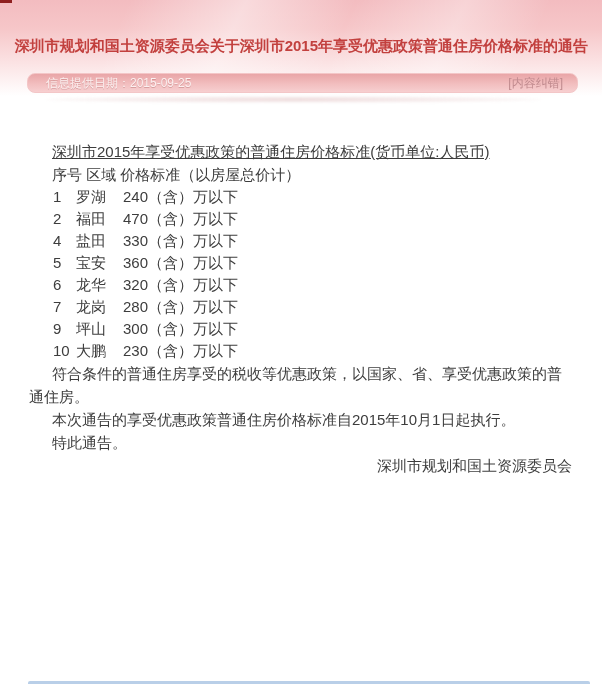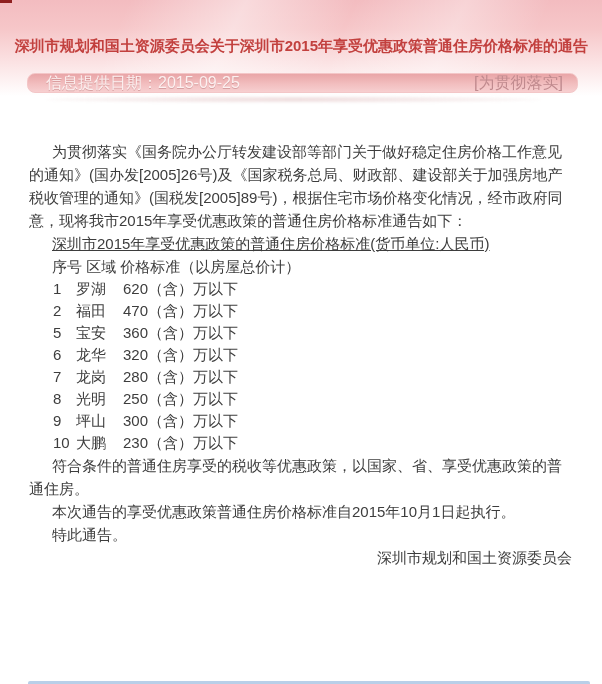--- a/index.html
+++ b/index.html
@@ -39,21 +39,21 @@
     margin:17px 24px 0 27px;
     height:20px;
     border-radius:8px;
     background:linear-gradient(180deg,#e9a5a7 0%, #f2bebf 55%, #f7cfd0 100%);
     border:1px solid #f3c6c7;
     box-sizing:border-box;
     display:flex;
     align-items:center;
     justify-content:space-between;
     padding:0 14px 0 18px;
-    font-size:16px;
+    font-size:12px;
   }
   .info-left{color:#fcf0f0; text-shadow:0 1px 0 rgba(160,90,90,0.35);}
   .correction{color:#c08a8e; text-decoration:none; cursor:pointer;}
   .bar-reflection{
     margin:3px 60px 0 45px;
     height:7px;
     border-radius:50%/60%;
     background:radial-gradient(ellipse at center, rgba(205,150,152,0.35) 0%, rgba(205,150,152,0.12) 55%, rgba(205,150,152,0) 80%);
     filter:blur(1px);
   }
@@ -86,37 +86,36 @@
 </head>
 <body>
 
 <div class="page">
 
   <div class="header">
     <div class="corner-artifact"></div>
     <h1 class="title">深圳市规划和国土资源委员会关于深圳市2015年享受优惠政策普通住房价格标准的通告</h1>
     <div class="info-bar">
       <span class="info-left"><span>信息提供日期：</span><span>2015-09-25</span></span>
-      <a class="correction">[为贯彻落实]</a>
+      <a class="correction">[内容纠错]</a>
     </div>
     <div class="bar-reflection"></div>
   </div>
 
   <div class="doc-body">
-    <p class="para p1">为贯彻落实《国务院办公厅转发建设部等部门关于做好稳定住房价格工作意见的通知》(国办发[2005]26号)及《国家税务总局、财政部、建设部关于加强房地产税收管理的通知》(国税发[2005]89号)，根据住宅市场价格变化情况，经市政府同意，现将我市2015年享受优惠政策的普通住房价格标准通告如下：</p>
     <p class="para p2">深圳市2015年享受优惠政策的普通住房价格标准(货币单位:人民币)</p>
     <p class="para p3">序号 区域 价格标准（以房屋总价计）</p>
 
     <div class="rows">
-      <div class="row"><span class="c-no">1</span><span class="c-dist">罗湖</span><span class="c-std">620（含）万以下</span></div>
+      <div class="row"><span class="c-no">1</span><span class="c-dist">罗湖</span><span class="c-std">240（含）万以下</span></div>
       <div class="row"><span class="c-no">2</span><span class="c-dist">福田</span><span class="c-std">470（含）万以下</span></div>
+      <div class="row"><span class="c-no">4</span><span class="c-dist">盐田</span><span class="c-std">330（含）万以下</span></div>
       <div class="row"><span class="c-no">5</span><span class="c-dist">宝安</span><span class="c-std">360（含）万以下</span></div>
       <div class="row"><span class="c-no">6</span><span class="c-dist">龙华</span><span class="c-std">320（含）万以下</span></div>
       <div class="row"><span class="c-no">7</span><span class="c-dist">龙岗</span><span class="c-std">280（含）万以下</span></div>
-      <div class="row"><span class="c-no">8</span><span class="c-dist">光明</span><span class="c-std">250（含）万以下</span></div>
       <div class="row"><span class="c-no">9</span><span class="c-dist">坪山</span><span class="c-std">300（含）万以下</span></div>
       <div class="row"><span class="c-no">10</span><span class="c-dist">大鹏</span><span class="c-std">230（含）万以下</span></div>
     </div>
 
     <p class="para">符合条件的普通住房享受的税收等优惠政策，以国家、省、享受优惠政策的普通住房。</p>
     <p class="para">本次通告的享受优惠政策普通住房价格标准自2015年10月1日起执行。</p>
     <p class="para">特此通告。</p>
 
     <p class="sign">深圳市规划和国土资源委员会</p>
 

